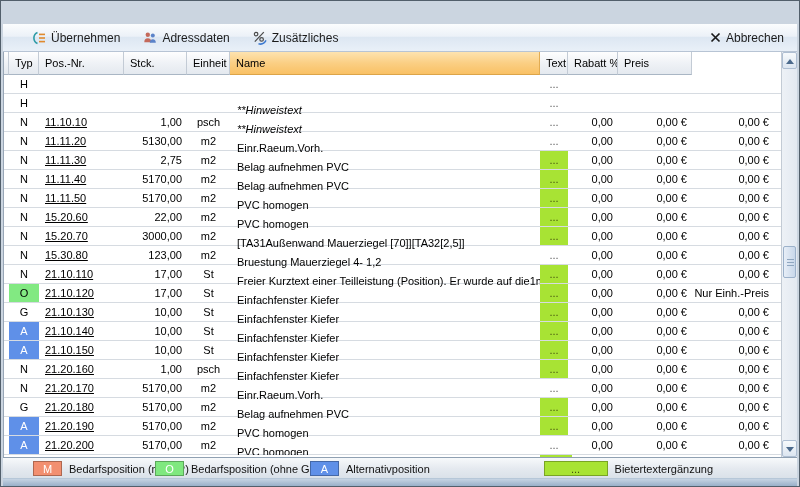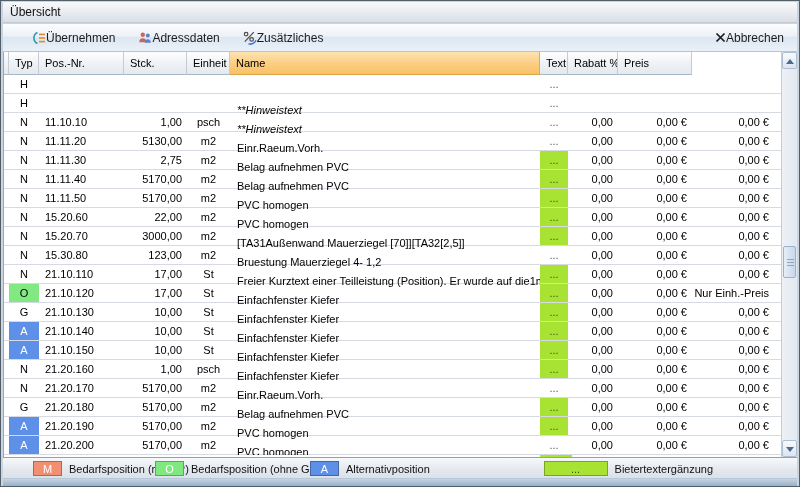--- a/index.html
+++ b/index.html
@@ -9,21 +9,21 @@
   
   .titlebar{position:absolute;left:2px;right:2px;top:1px;height:21px;
             background:linear-gradient(180deg,#F8F9FB 0%,#E6EAEF 60%,#D9DEE5 100%);
             display:flex;align-items:center;padding-left:7px;box-sizing:border-box;
             font-size:12px;color:#101010;border-bottom:1px solid #C2CAD3;}
   
   .toolbar{position:absolute;left:2px;right:2px;top:23px;height:28px;
            background:linear-gradient(180deg,#FBFDFE 0%,#ECF1F8 45%,#DDE7F2 50%,#E9F0F8 100%);
            border-bottom:1px solid #B7C4D4;display:flex;align-items:center;
            padding:0 8px 0 26px;box-sizing:border-box;font-size:12px;color:#1B1B1B;}
-  .tb-btn{display:flex;align-items:center;margin-right:17px;padding:2px 3px;cursor:default;white-space:nowrap;}
+  .tb-btn{display:flex;align-items:center;gap:5px;margin-right:17px;padding:2px 3px;cursor:default;white-space:nowrap;}
   .tb-btn svg{display:block;}
   .tb-spacer{flex:1;}
   .tb-cancel{margin-right:2px;}
   
   .table{position:absolute;left:2px;right:2px;top:51px;height:405px;background:#FFFFFF;
          border-left:1px solid #98A6B6;box-sizing:border-box;overflow:hidden;}
   .thead{display:flex;height:23px;border-radius:6px;}
   .th{box-sizing:border-box;height:23px;border-right:1px solid #C3CBD5;border-bottom:1px solid #A9B6C4;
       background:linear-gradient(180deg,#FEFEFE 0%,#EFF2F6 50%,#E4E9EF 100%);
       font-size:11px;color:#000;padding:5px 0 0 6px;overflow:hidden;white-space:nowrap;}
@@ -39,21 +39,21 @@
   .w-rabatt{width:50px;}
   .w-preis{width:74px;}
   .w-gesamt{width:86px;border-right:none;}
   .tbody{position:relative;}
   .tr{display:flex;height:19px;border-bottom:1px solid #D6DBE1;box-sizing:border-box;}
   .td{box-sizing:border-box;height:18px;line-height:18px;font-size:11px;color:#000;
       overflow:hidden;white-space:nowrap;}
   .td.typ{text-align:center;}
   .td.typ.bg-green{background:#82E982;}
   .td.typ.bg-blue{background:#5F90E8;color:#FFFFFF;}
-  .td.pos{padding-left:6px;}
+  .td.pos{padding-left:6px;text-decoration:underline;}
   .td.num{text-align:right;padding-right:5px;}
   .td.einheit{text-align:center;}
   .td.name{display:flex;justify-content:space-between;padding:0 11px 0 7px;margin-top:26px;}
   .td.name .it{font-style:italic;}
   .td.text{text-align:center;color:#5A5A5A;}
   .td.text.green{background:#A8E334;color:#47530F;}
   .td.gesamt{padding-right:9px;}
   .partial{position:absolute;left:0;top:403px;width:778px;height:3px;background:#FFFFFF;}
   .partial .pgreen{position:absolute;left:536px;top:0;width:32px;height:3px;background:#A8E334;}
   
@@ -89,23 +89,20 @@
   
   .bottomframe{position:absolute;left:2px;right:2px;top:477px;height:8px;
                background:linear-gradient(180deg,#C6D4E3 0%,#A9BDD2 55%,#93ACC6 100%);
                border-top:1px solid #B6C7D8;}
 </style>
 </head>
 <body>
 
 <div class="window">
 
-  <div class="titlebar">
-    <span>Übersicht</span>
-  </div>
 
   <div class="toolbar">
     <div class="tb-btn">
       <span>
           <svg width="14" height="14" viewBox="0 0 14 14">
             <path d="M5.5 1.5 A6 6 0 0 0 5.5 12.5" fill="none" stroke="#2E9BA6" stroke-width="1.6"></path>
             <rect x="7" y="2.6" width="6" height="1.6" fill="#E08A2E"></rect>
             <rect x="7" y="6.2" width="6" height="1.6" fill="#E08A2E"></rect>
             <rect x="7" y="9.8" width="6" height="1.6" fill="#E08A2E"></rect>
           </svg>

